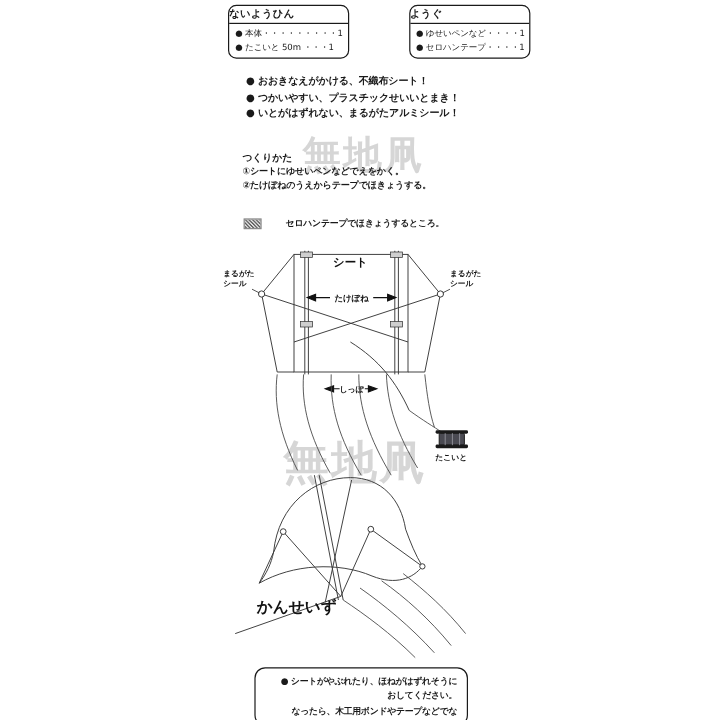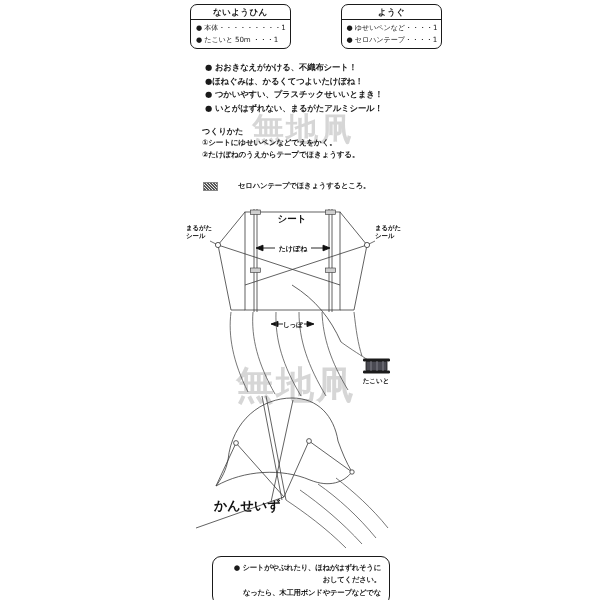--- a/index.html
+++ b/index.html
@@ -33,21 +33,21 @@
   .spec-box {
     border: 1.2px solid #1a1a1a;
     border-radius: 7px;
     background: #fff;
     box-sizing: border-box;
     padding: 0;
   }
   .spec-box.left { width: 114px; }
   .spec-box.right { width: 106px; margin-left: 44px; }
   .spec-title {
-    text-align: center;
+    text-align: left;
     font-size: 8.6px;
     font-weight: bold;
     letter-spacing: 0.3px;
     padding: 2.5px 0 2px 0;
     border-bottom: 1.1px solid #1a1a1a;
     line-height: 1.1;
   }
   .spec-items {
     padding: 2.5px 4px 3px 5px;
   }
@@ -187,21 +187,20 @@
       <div class="spec-items">
         <div class="spec-item">● ゆせいペンなど・・・・1</div>
         <div class="spec-item">● セロハンテープ・・・・1</div>
       </div>
     </div>
 
   </div>
 
   <div class="features">
     <div class="feature">● おおきなえがかける、不織布シート！</div>
-    <div class="feature">●ほねぐみは、かるくてつよいたけぼね！</div>
     <div class="feature">● つかいやすい、プラスチックせいいとまき！</div>
     <div class="feature">● いとがはずれない、まるがたアルミシール！</div>
   </div>
 
   <div class="watermark wm1">無地凧</div>
 
   <div class="howto">
     <div class="howto-title">つくりかた</div>
     <div class="howto-step">①シートにゆせいペンなどでえをかく。</div>
     <div class="howto-step">②たけぼねのうえからテープでほきょうする。</div>

